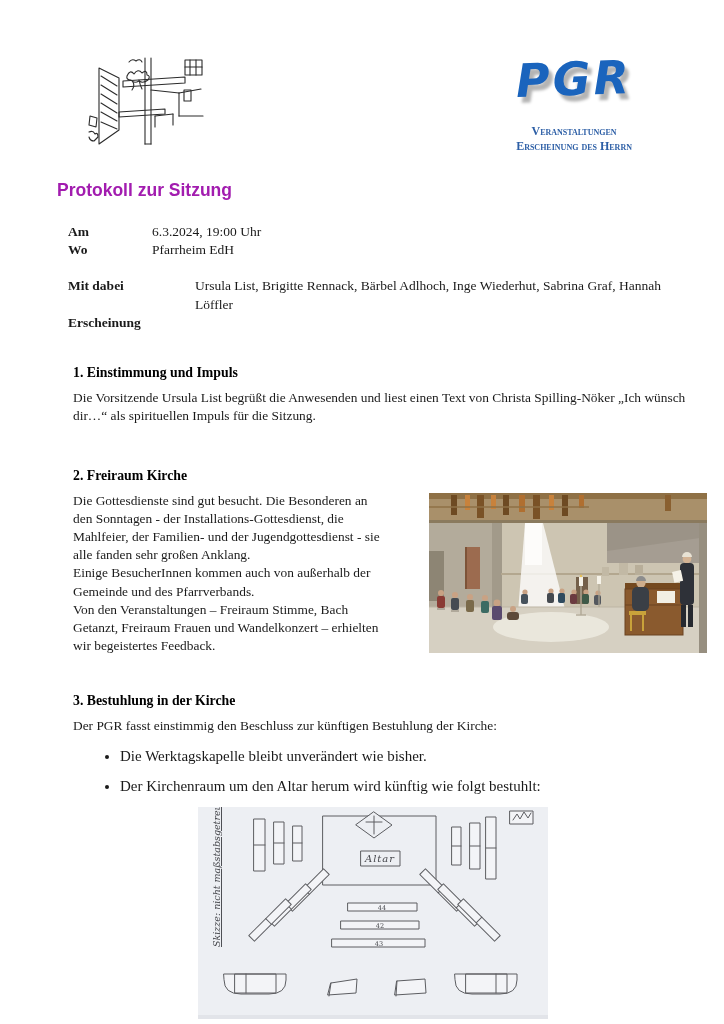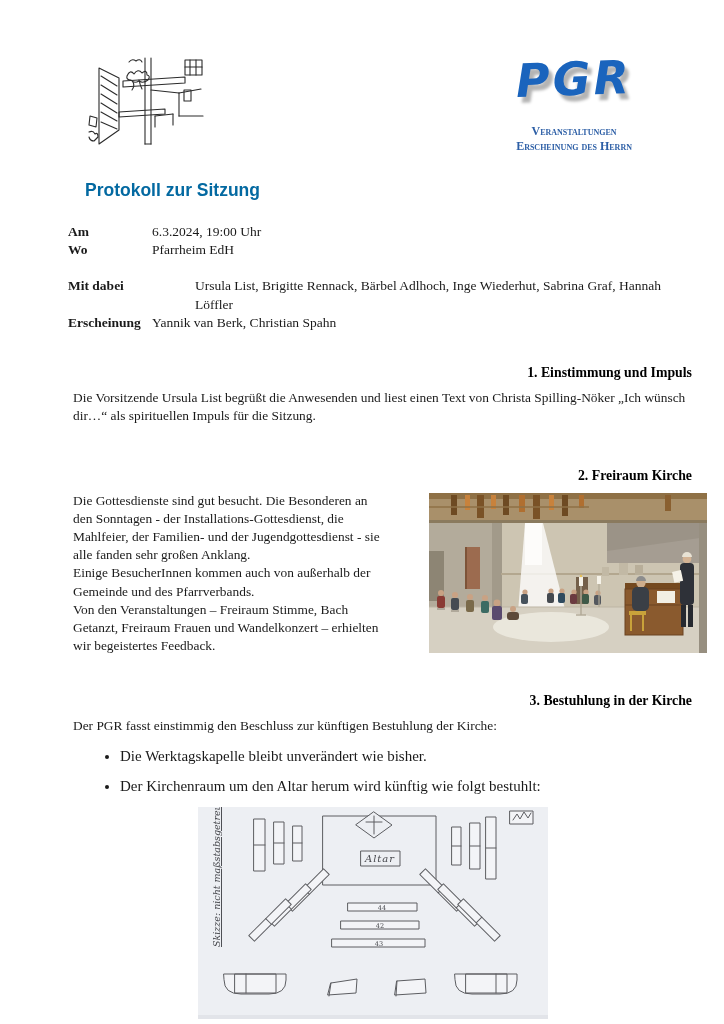--- a/index.html
+++ b/index.html
@@ -29,35 +29,35 @@
   }
   .logo-sub {
     margin-top: 22px;
     font-family: "Liberation Serif", serif;
     font-variant: small-caps;
     font-weight: bold;
     font-size: 12px; line-height: 1.25;
     color: #2d5fa6;
   }
   .doc-title {
-    margin: 26px 0 0 85px;
+    margin: 26px 0 0 57px;
     font-family: "Liberation Sans", sans-serif;
     font-weight: bold; font-size: 17.5px;
-    color: #0369a1;
+    color: #a21caf;
   }
   .meta { margin: 22px 0 0 68px; font-size: 13.5px; line-height: 1.35; }
   .meta-row { display: flex; }
   .meta-row.gap { margin-top: 18px; gap: 43px; }
   .meta-label { width: 84px; font-weight: bold; flex-shrink: 0; }
   .meta-value { max-width: 480px; }
   section { margin-left: 73px; margin-right: 32px; }
   .sec1 { margin-top: 33px; }
   .sec2 { margin-top: 42px; }
   .sec3 { margin-top: 37px; }
-  h2 { font-size: 13.8px; font-weight: bold; margin-bottom: 8px; color: #000; text-align: right; }
+  h2 { font-size: 13.8px; font-weight: bold; margin-bottom: 8px; color: #000; }
   .para { font-size: 13.4px; line-height: 1.36; }
   .sec2-content { display: flex; margin-top: 2px; }
   .sec2-text { width: 356px; white-space: pre-line; flex-shrink: 0; }
   .photo-frame { width: 278px; height: 160px; margin-left: 0px; margin-top: 1px; flex-shrink: 0; }
   .photo-frame svg { width: 100%; height: 100%; display: block; }
   .bullets { margin-top: 11px; padding-left: 47px; list-style: disc; }
   .bullets li { font-size: 15px; line-height: 1.36; margin-bottom: 10px; }
   .plan-wrap { margin: 8px 0 0 190px; width: 366px; height: 212px; }
   .plan-wrap svg { width: 100%; height: 100%; display: block; }
 </style>
@@ -129,21 +129,20 @@
   <div class="meta-row">
     <div class="meta-label">Wo</div>
     <div class="meta-value">Pfarrheim EdH</div>
   </div>
   <div class="meta-row gap">
     <div class="meta-label">Mit dabei</div>
     <div class="meta-value">Ursula List, Brigitte Rennack, Bärbel Adlhoch, Inge Wiederhut, Sabrina Graf, Hannah Löffler</div>
   </div>
   <div class="meta-row">
     <div class="meta-label">Erscheinung</div>
-    <div class="meta-value">Yannik van Berk, Christian Spahn</div>
   </div>
 </div>
 
 <section class="sec1">
   <h2>1. Einstimmung und Impuls</h2>
   <p class="para">Die Vorsitzende Ursula List begrüßt die Anwesenden und liest einen Text von Christa Spilling-Nöker „Ich wünsch dir…“ als spirituellen Impuls für die Sitzung.</p>
 </section>
 
 <section class="sec2">
   <h2>2. Freiraum Kirche</h2>

